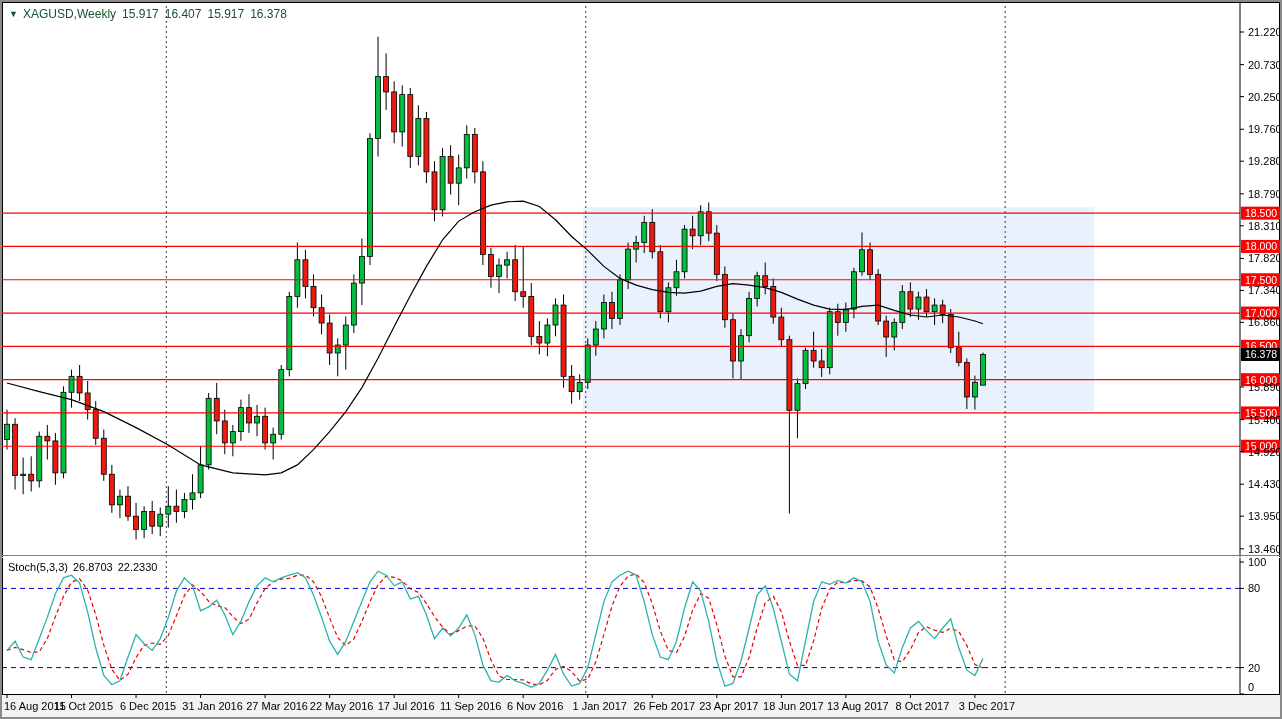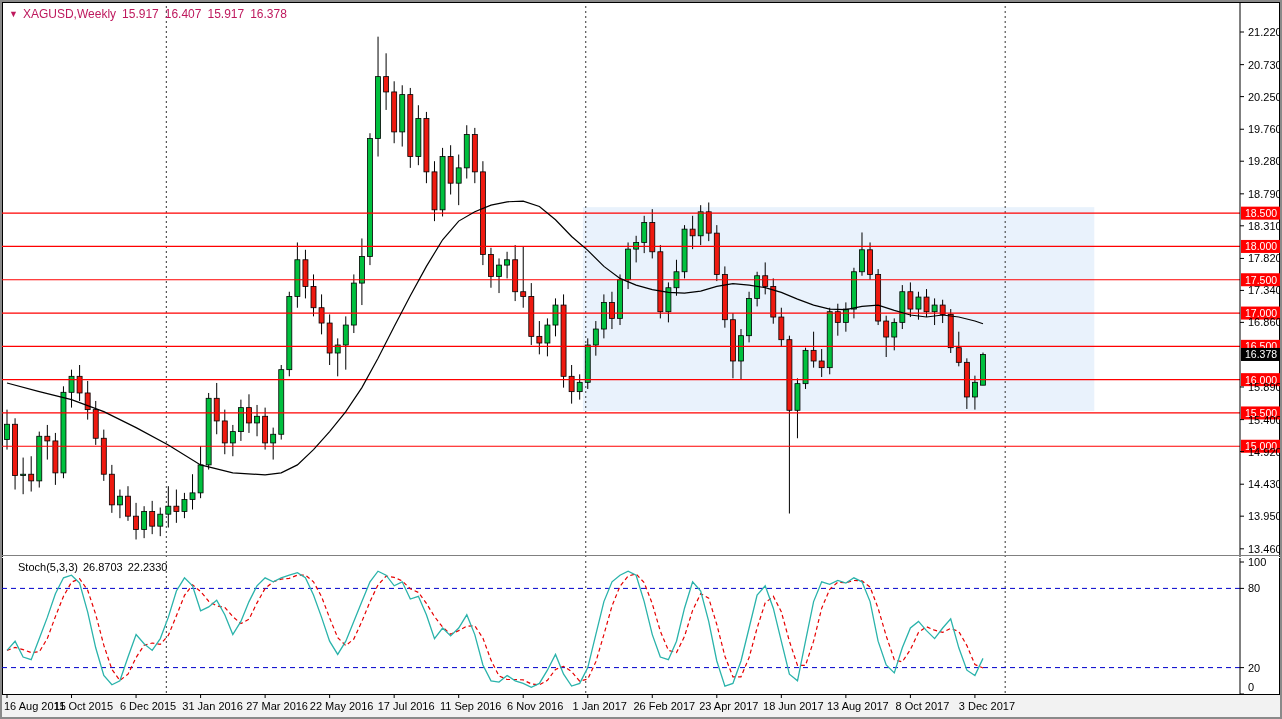--- a/index.html
+++ b/index.html
@@ -1,24 +1,24 @@
 <!DOCTYPE html>
 <html><head>
 <meta charset="utf-8">
 <style>
   html,body{margin:0;padding:0;background:#d4d0c8;}
   .window{position:relative;width:1282px;height:719px;background:#ffffff;
     font-family:"Liberation Sans",sans-serif;border:2px solid #8a8a8a;
     box-sizing:border-box;box-shadow:inset 0 0 0 1px #000;overflow:hidden;}
   svg{position:absolute;left:0;top:0;}
-  .title-bar{position:absolute;left:7px;top:5px;font-size:12px;color:#be185d;
+  .title-bar{position:absolute;left:7px;top:5px;font-size:12px;color:#14532d;
     white-space:nowrap;z-index:5;}
   .title-bar .tri{font-size:9px;margin-right:5px;position:relative;top:-1px;}
   .title-bar span{margin-right:6px;}
-  .stoch-bar{position:absolute;left:16px;top:559px;font-size:11px;color:#000;
+  .stoch-bar{position:absolute;left:6px;top:559px;font-size:11px;color:#000;
     white-space:nowrap;z-index:5;}
   .stoch-bar span{margin-right:5px;}
   text{font-family:"Liberation Sans",sans-serif;}
 </style>
 </head>
 <body>
 
 <div class="window">
 
   <svg id="chart" width="1278" height="715" viewBox="0 0 1278 715">

